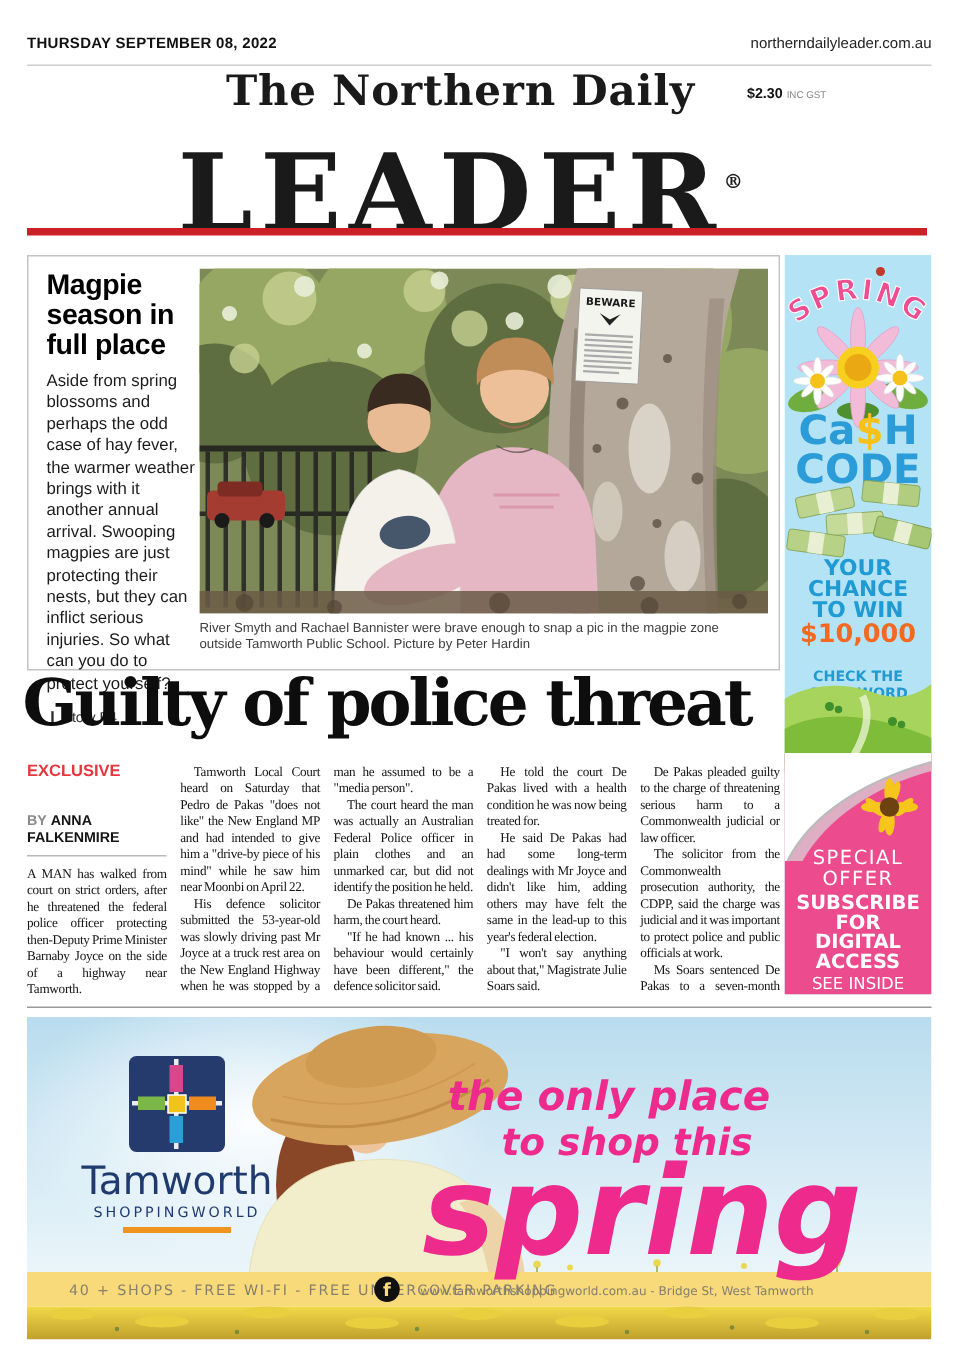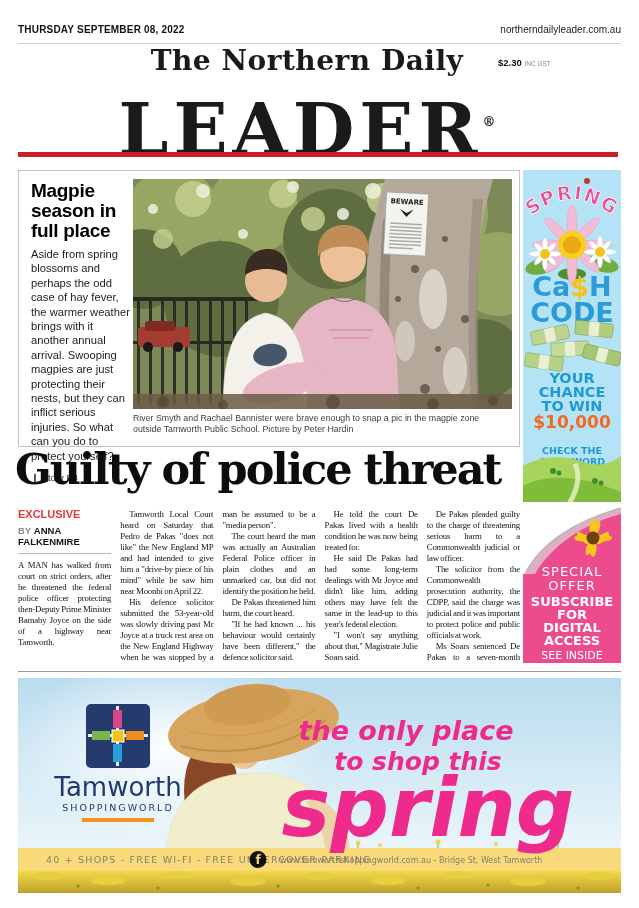--- a/index.html
+++ b/index.html
@@ -38,21 +38,21 @@
   .article{position:absolute;top:509px;left:18px;width:502px;height:160px;
            column-count:5;column-gap:9px;column-fill:auto;overflow:hidden;
            font-family:"Liberation Serif",serif;font-size:8.8px;line-height:11px;
            letter-spacing:-.2px;word-spacing:-.5px;text-align:justify;color:#141414;
            -webkit-hyphens:auto;hyphens:auto;}
   .article p{margin:0;text-indent:9px;}
   .article p.first{text-indent:0;}
   .kickerblock{break-inside:avoid;border-bottom:1px solid #b9b9b9;
                padding-bottom:6px;margin-bottom:6px;font-family:"Liberation Sans",sans-serif;
                text-align:left;letter-spacing:0;word-spacing:0;}
-  .kicker{color:#e8363d;font-weight:bold;font-size:11px;margin-bottom:5px;}
+  .kicker{color:#e8363d;font-weight:bold;font-size:11px;margin-bottom:22px;}
   .byline{font-size:9.5px;color:#141414;}
   .byline .by{color:#8a8a8a;font-weight:bold;}
   .byline b{font-weight:bold;}
   .midrule{position:absolute;top:671px;left:18px;width:603px;height:1px;background:#9a9a9a;}
   
   .sidebar{position:absolute;top:170px;left:523px;width:98px;height:493px;}
   .ad{position:absolute;top:678px;left:18px;width:603px;height:215px;}
   svg text{font-family:"DejaVu Sans",sans-serif;}
 </style>
 </head>

